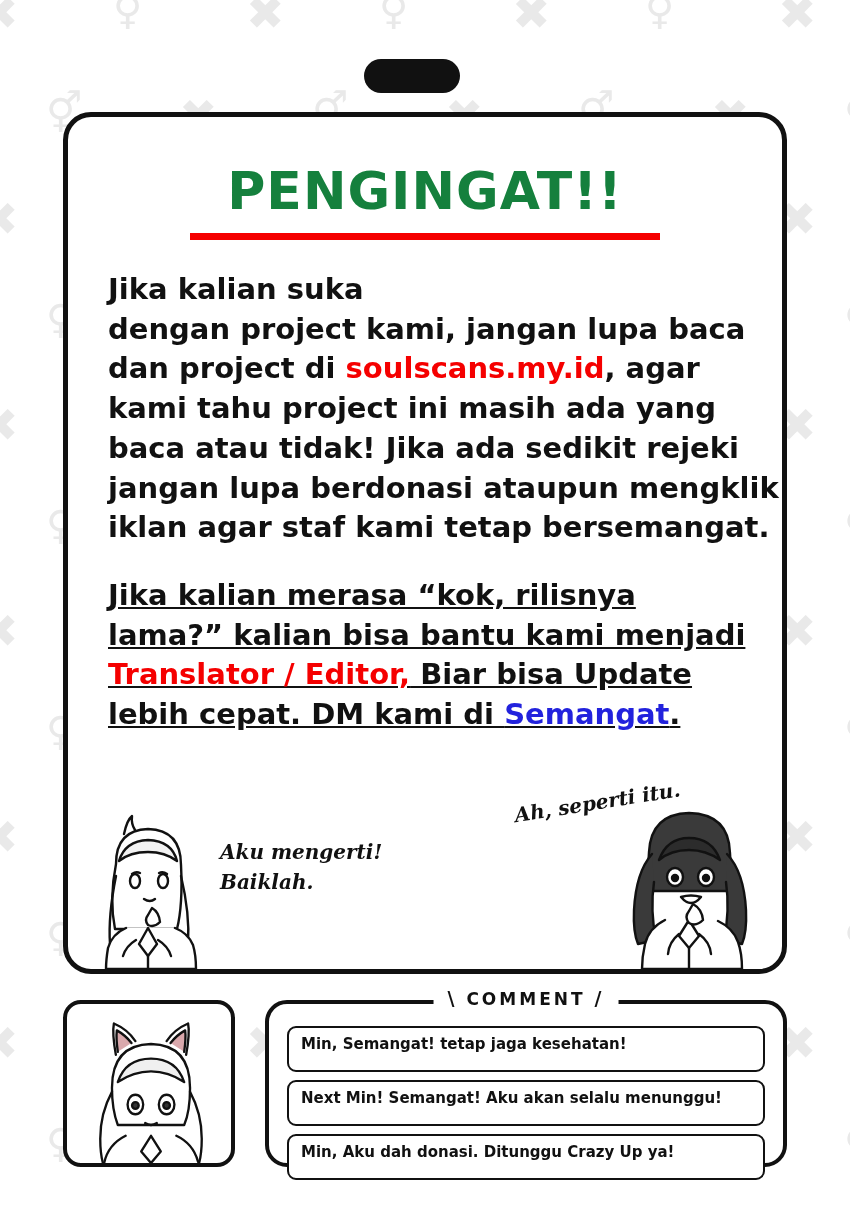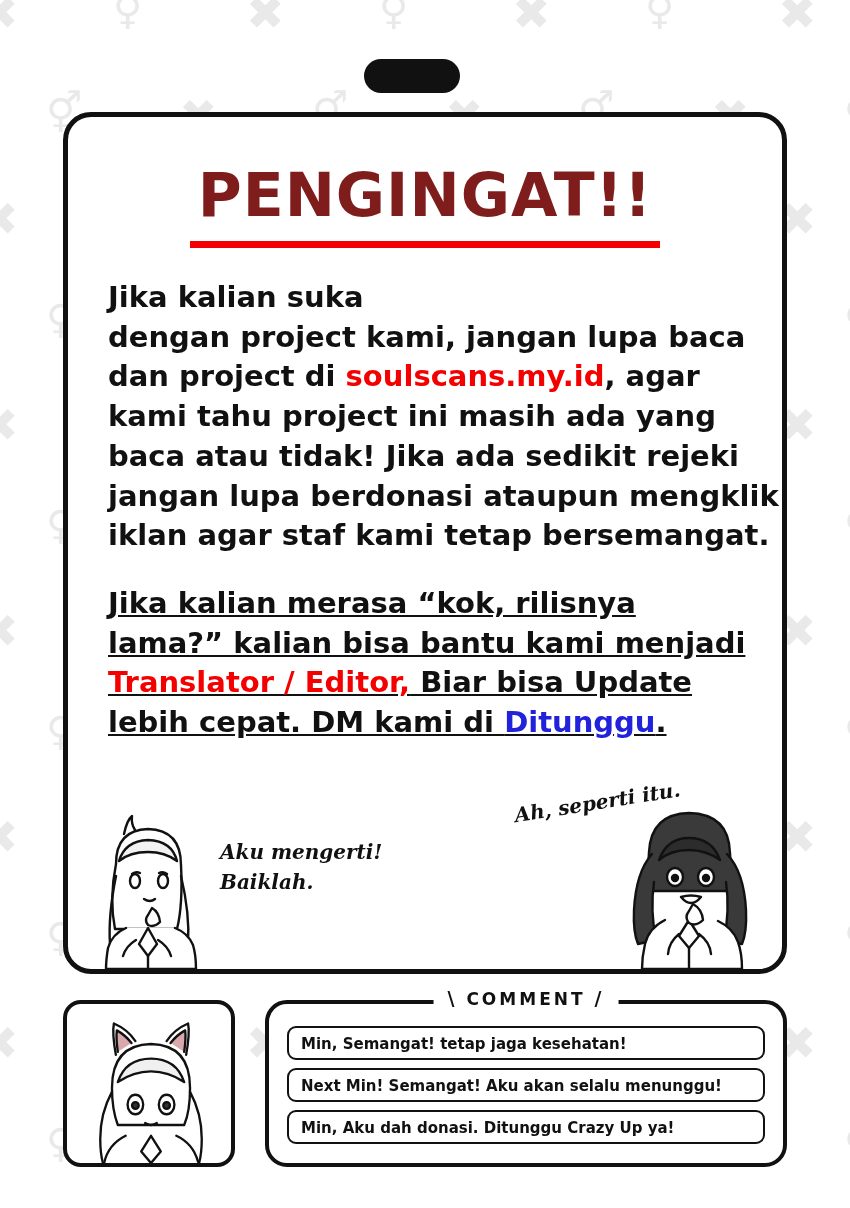--- a/index.html
+++ b/index.html
@@ -56,22 +56,22 @@
   }
 
   
   #headline-wrap {
     text-align: center;
     margin-top: 48px;
   }
   #headline {
     font-family: "DejaVu Sans", sans-serif;
     font-weight: bold;
-    font-size: 60px;
-    color: #7f1d1d;
+    font-size: 52px;
+    color: #15803d;
     letter-spacing: 1px;
     line-height: 1;
     display: inline-block;
   }
   #headline-rule {
     width: 470px;
     height: 7px;
     background: #f50000;
     margin: 16px auto 0 auto;
   }
@@ -147,21 +147,21 @@
     color: #111111;
     white-space: nowrap;
   }
   .slash { font-size: 19px; }
   #comment-list {
     margin: 22px 18px 0 18px;
   }
   .comment-row {
     border: 2px solid #111111;
     border-radius: 9px;
-    height: 34px;
+    height: 46px;
     line-height: 32px;
     padding: 0 12px;
     margin-bottom: 8px;
     font-family: "DejaVu Sans", sans-serif;
     font-weight: bold;
     font-size: 15px;
     color: #111111;
     background: #ffffff;
     box-sizing: border-box;
     white-space: nowrap;
@@ -290,21 +290,21 @@
       <div class="line">kami tahu project ini masih ada yang</div>
       <div class="line">baca atau tidak! Jika ada sedikit rejeki</div>
       <div class="line">jangan lupa berdonasi ataupun mengklik</div>
       <div class="line">iklan agar staf kami tetap bersemangat.</div>
     </div>
 
     <div id="para-two">
       <div class="line">Jika kalian merasa “kok, rilisnya</div>
       <div class="line">lama?” kalian bisa bantu kami menjadi</div>
       <div class="line"><span class="hl-red">Translator / Editor,</span><span> Biar bisa Update</span></div>
-      <div class="line"><span>lebih cepat. DM kami di </span><span class="hl-blue">Ditunggu</span><span>.</span></div>
+      <div class="line"><span>lebih cepat. DM kami di </span><span class="hl-blue">Semangat</span><span>.</span></div>
     </div>
   </div>
 
   <div class="chara" id="chara-left">
     <svg viewBox="0 0 150 165" width="150" height="165">
       <g fill="none" stroke="#111" stroke-width="2.4" stroke-linecap="round" stroke-linejoin="round">
         <path d="M38 30 q3 -14 8 -18 q-1 8 3 14" fill="#fff"></path>
         <path d="M30 60 q0 -34 32 -35 q33 1 33 36 q2 40 -4 64 l-62 0 q-6 -30 1 -65 z" fill="#fff"></path>
         <path d="M33 57 q6 -20 29 -21 q24 1 29 21 q-12 -9 -29 -9 q-18 0 -29 9 z" fill="#f2f2f2"></path>
         <path d="M30 72 q-8 40 -6 68"></path>

